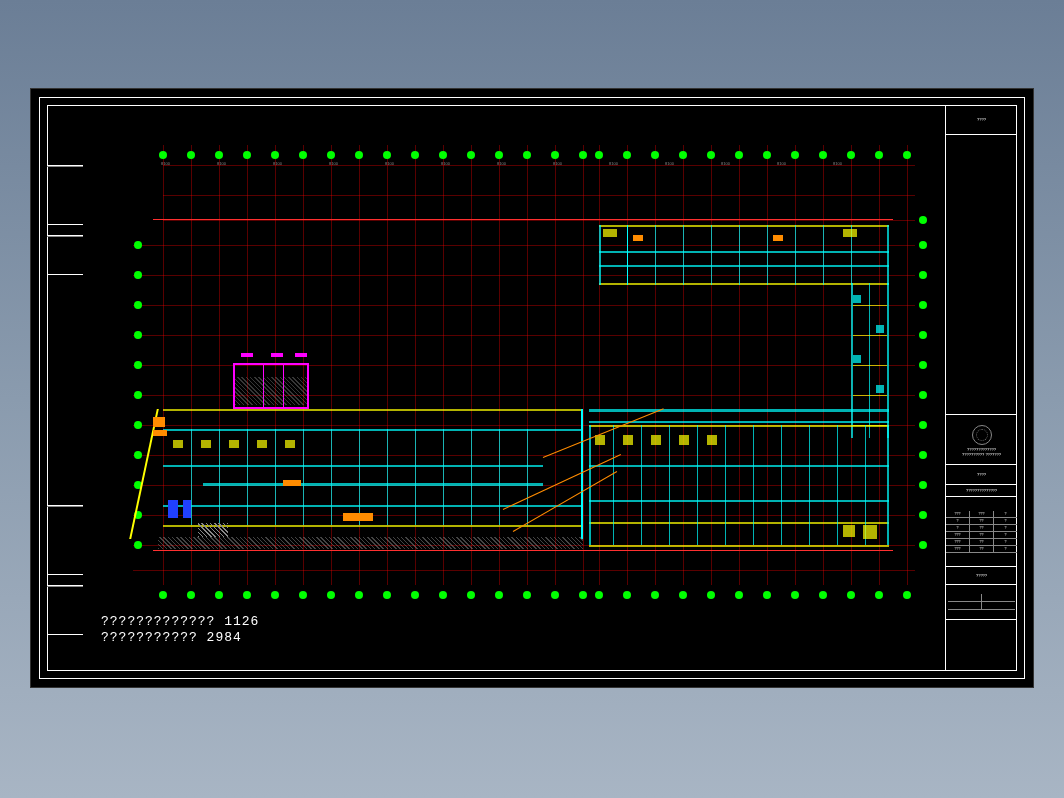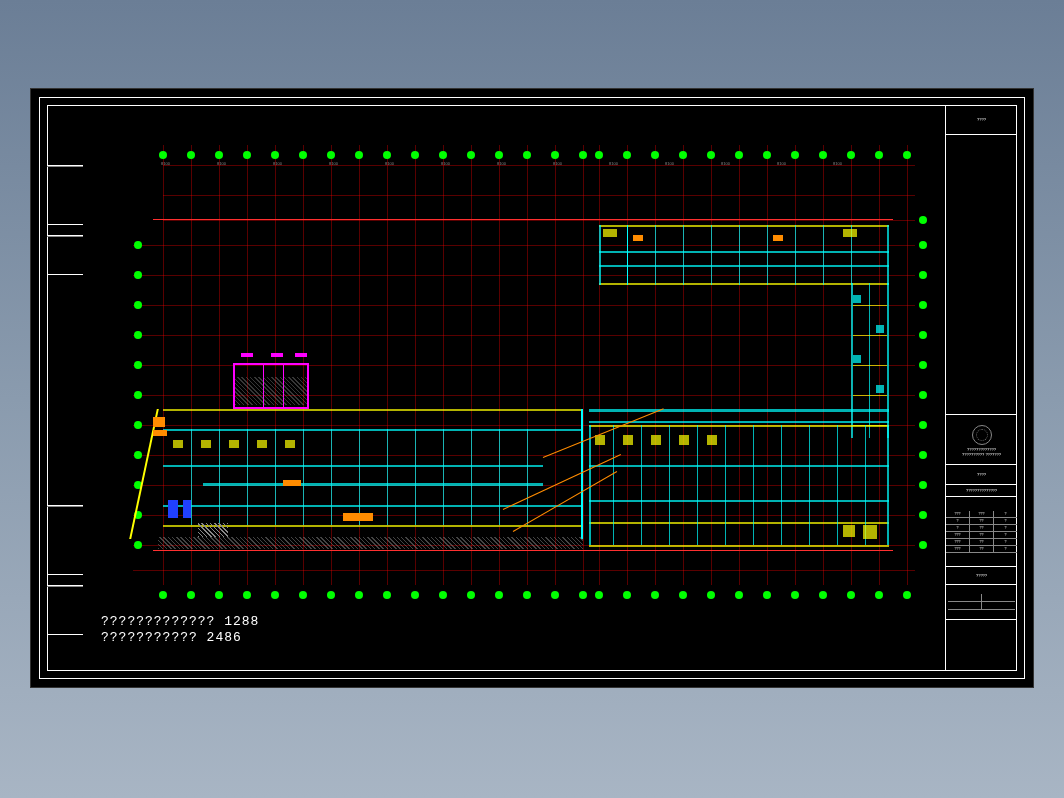--- a/index.html
+++ b/index.html
@@ -370,22 +370,22 @@
 
     <div style="position:absolute;left:460px;top:352px;width:130px;height:1px;background:#FF8C00;transform:rotate(-22deg);transform-origin:left;"></div>
     <div style="position:absolute;left:420px;top:404px;width:130px;height:1px;background:#FF8C00;transform:rotate(-25deg);transform-origin:left;"></div>
     <div style="position:absolute;left:430px;top:426px;width:120px;height:1px;background:#FF8C00;transform:rotate(-30deg);transform-origin:left;"></div>
 
     <div class="red-line" style="left:70px;top:114px;width:740px;"></div>
     <div class="red-line" style="left:70px;top:445px;width:740px;"></div>
 
   </div>
 
-  <div class="note-text" style="bottom:58px;">????????????? 1288</div>
-  <div class="note-text" style="bottom:42px;">???????????  2486</div>
+  <div class="note-text" style="bottom:58px;">????????????? 1126</div>
+  <div class="note-text" style="bottom:42px;">???????????  2984</div>
 
   <div class="dim-text" style="left:130px;top:72px;">8100</div>
   <div class="dim-text" style="left:186px;top:72px;">8100</div>
   <div class="dim-text" style="left:242px;top:72px;">8100</div>
   <div class="dim-text" style="left:298px;top:72px;">8100</div>
   <div class="dim-text" style="left:354px;top:72px;">8100</div>
   <div class="dim-text" style="left:410px;top:72px;">8100</div>
   <div class="dim-text" style="left:466px;top:72px;">8100</div>
   <div class="dim-text" style="left:522px;top:72px;">8100</div>
   <div class="dim-text" style="left:578px;top:72px;">8100</div>

